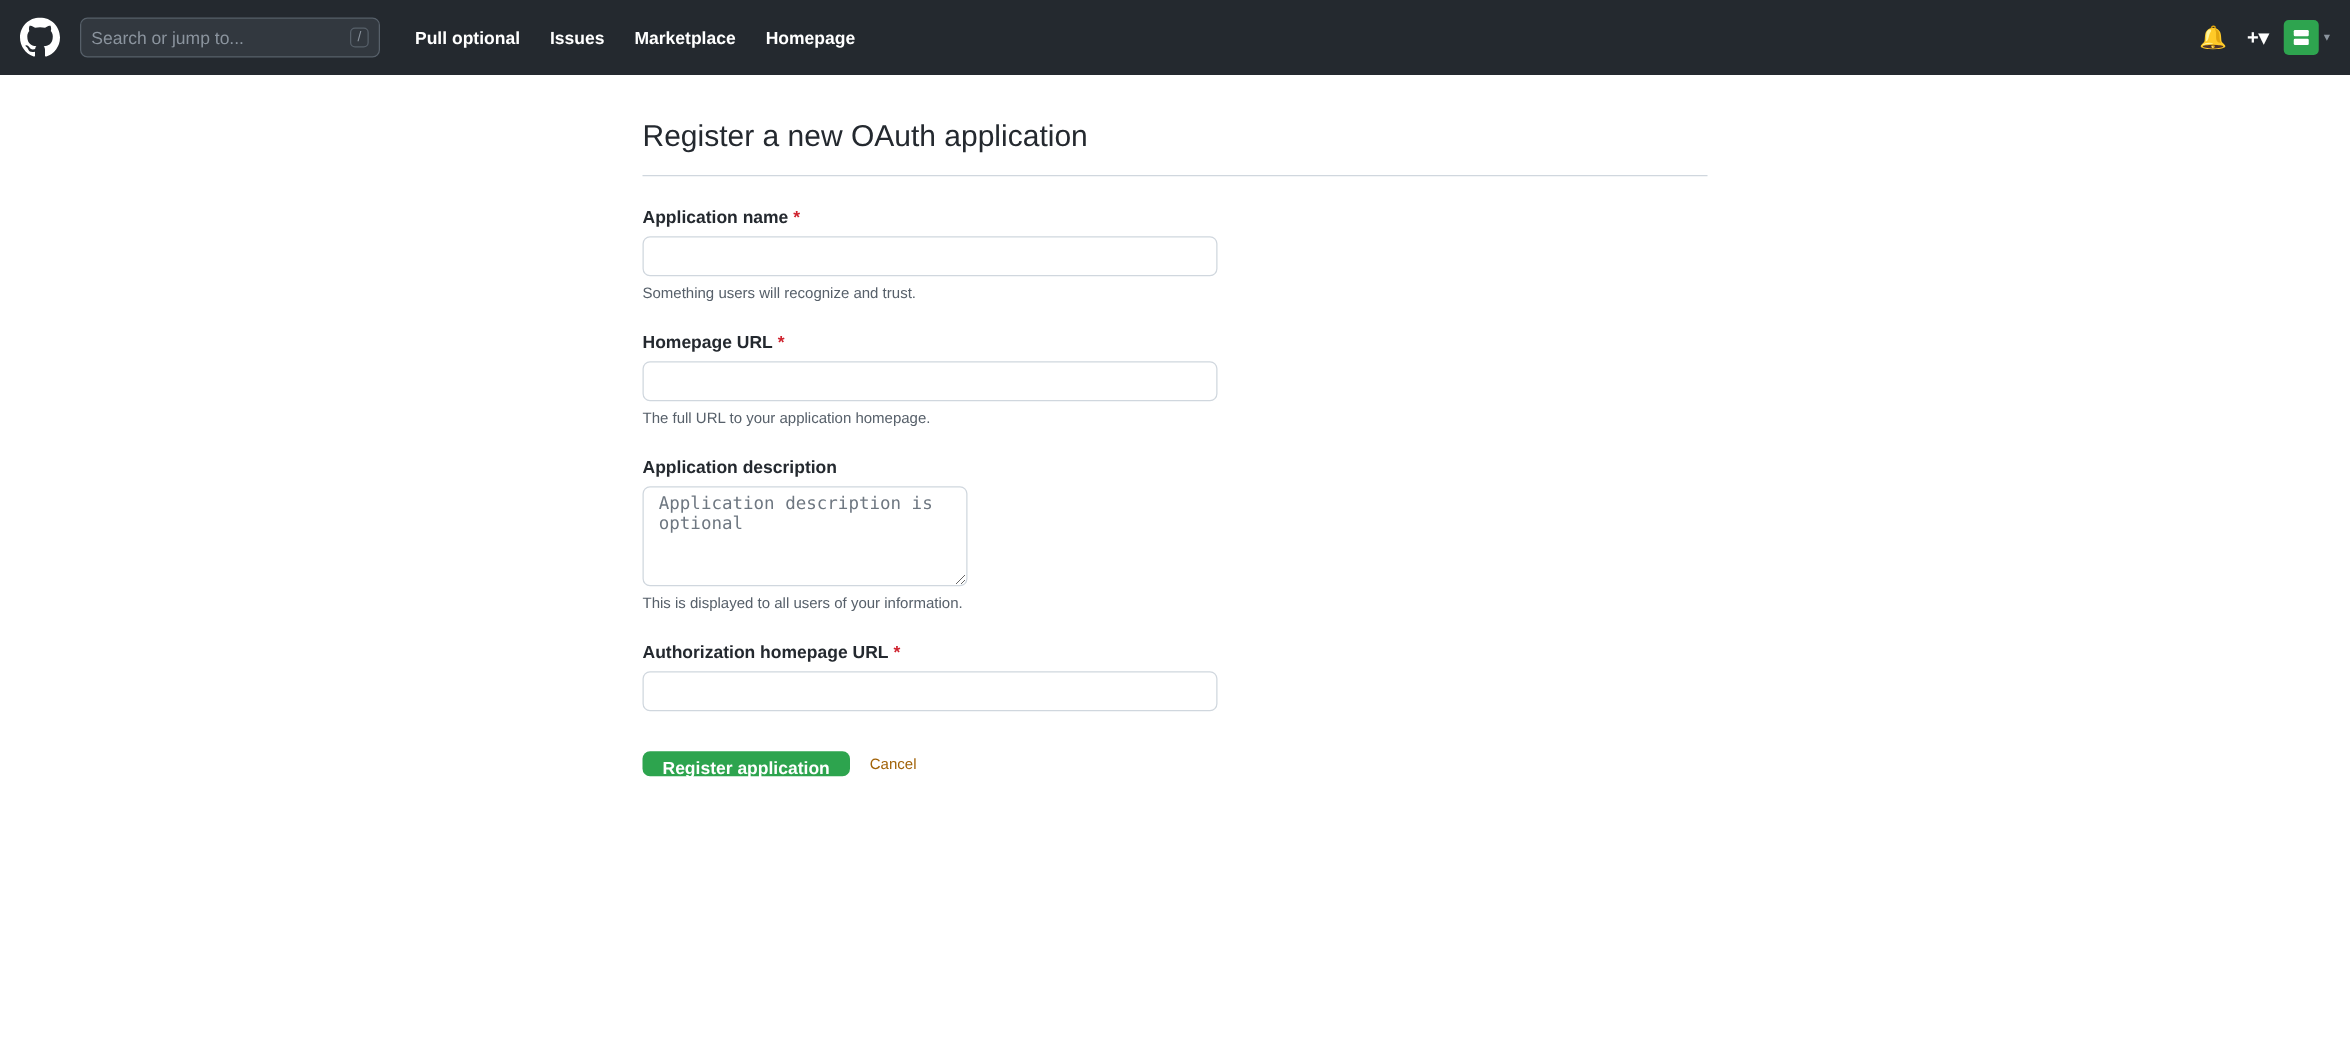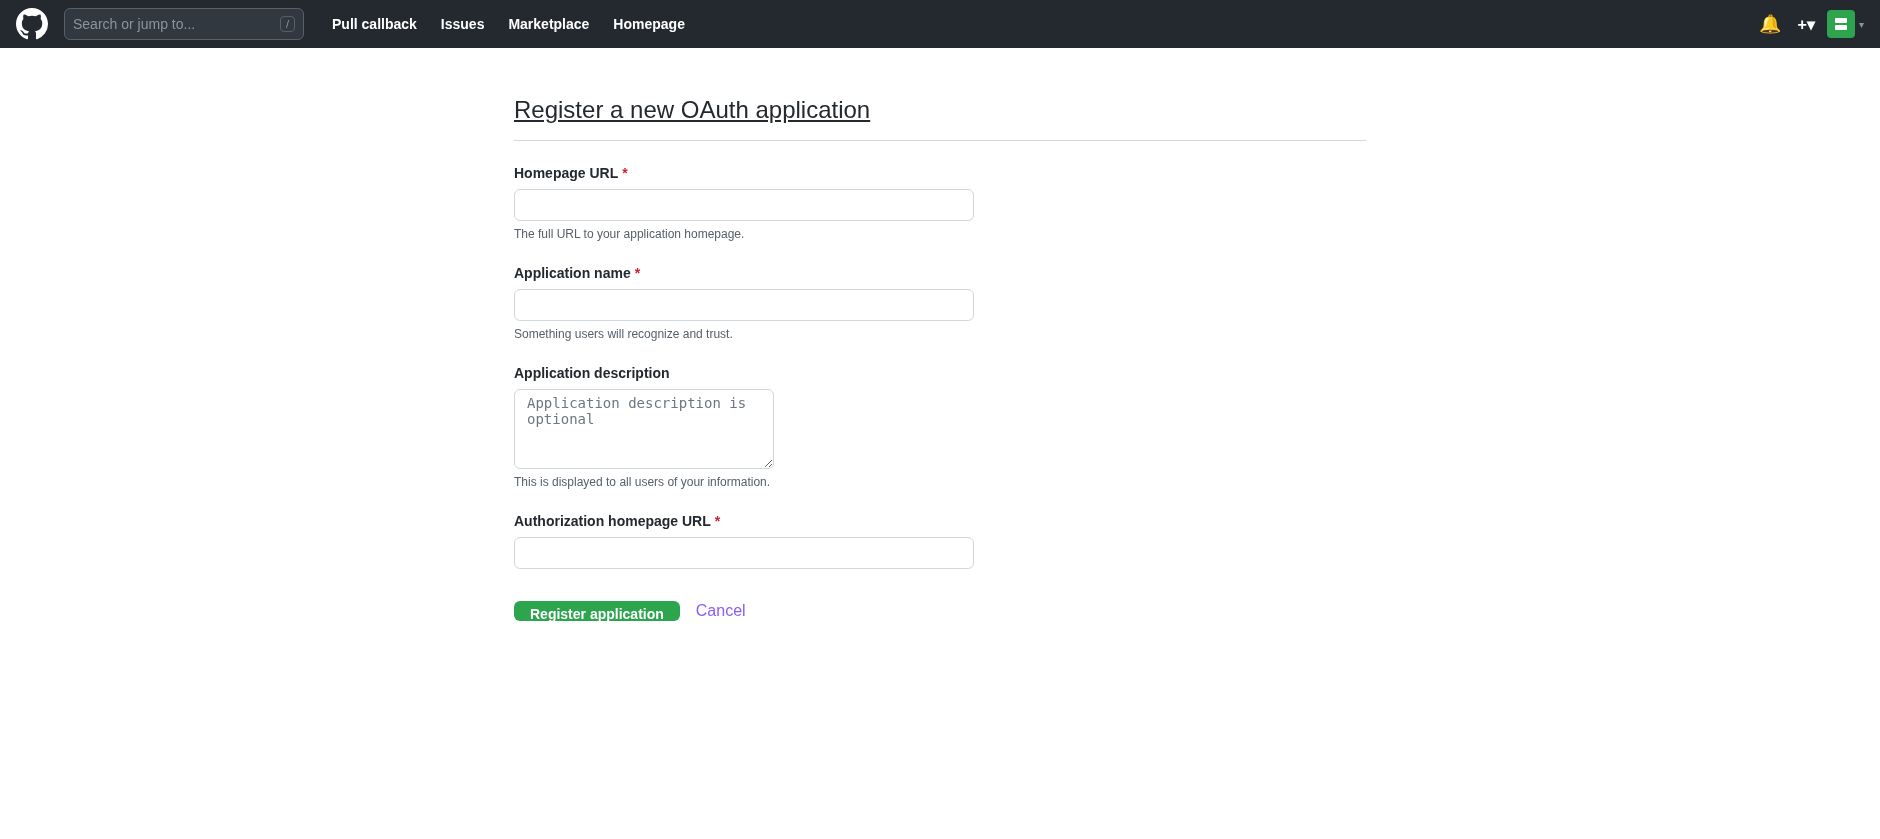--- a/index.html
+++ b/index.html
@@ -11,21 +11,21 @@
     body {
       font-family: -apple-system, BlinkMacSystemFont, "Segoe UI", Helvetica, Arial, sans-serif;
       font-size: 14px;
       background: #ffffff;
       color: #24292f;
     }
 
     
     .header {
       background: #24292f;
-      height: 48px;
+      height: 60px;
       display: flex;
       align-items: center;
       padding: 0 16px;
       gap: 16px;
       position: fixed;
       top: 0;
       left: 0;
       right: 0;
       z-index: 100;
     }
@@ -139,21 +139,20 @@
       margin-left: auto;
       margin-right: auto;
     }
 
     .page-title {
       font-size: 24px;
       font-weight: 400;
       color: #24292f;
       padding-bottom: 16px;
       border-bottom: 1px solid #d0d7de;
-      text-decoration: underline;
     }
 
     .form-section {
       margin-top: 24px;
     }
 
     .form-group {
       margin-bottom: 24px;
     }
 
@@ -223,22 +222,22 @@
       font-size: 14px;
       font-weight: 600;
       cursor: pointer;
       height: 20px;
       white-space: nowrap;
     }
 
     .btn-link {
       background: transparent;
       border: none;
-      color: #8b5cf6;
-      font-size: 16px;
+      color: #a16207;
+      font-size: 12px;
       cursor: pointer;
       text-decoration: none;
     }
 
     .hint-link {
       color: #0969da;
       text-decoration: none;
     }
   </style>
 </head>
@@ -256,21 +255,21 @@
         1.93-.01 2.2 0 .21.15.46.55.38A8.013 8.013 0 0016 8c0-4.42-3.58-8-8-8z"></path>
     </svg>
   </div>
 
   <div class="header-search">
     <input type="text" placeholder="Search or jump to..." style="">
     <span class="search-shortcut">/</span>
   </div>
 
   <nav class="header-nav">
-    <a href="#">Pull callback</a>
+    <a href="#">Pull optional</a>
     <a href="#">Issues</a>
     <a href="#">Marketplace</a>
     <a href="#">Homepage</a>
   </nav>
 
   <div class="header-right">
     <button class="header-icon-btn">
       <span>🔔</span>
     </button>
     <button class="header-icon-btn">
@@ -288,32 +287,32 @@
   </div>
 </header>
 
 <main class="main-content">
   <h1 class="page-title">Register a new OAuth application</h1>
 
   <form class="form-section">
 
     <div class="form-group">
       <label class="form-label">
+        <span>Application name</span><span class="required-star">*</span>
+      </label>
+      <input type="text" class="form-input" style="">
+      <p class="form-hint">Something users will recognize and trust.</p>
+    </div>
+
+    <div class="form-group">
+      <label class="form-label">
         <span>Homepage URL</span><span class="required-star">*</span>
       </label>
       <input type="text" class="form-input" style="">
       <p class="form-hint">The full URL to your application homepage.</p>
-    </div>
-
-    <div class="form-group">
-      <label class="form-label">
-        <span>Application name</span><span class="required-star">*</span>
-      </label>
-      <input type="text" class="form-input" style="">
-      <p class="form-hint">Something users will recognize and trust.</p>
     </div>
 
     <div class="form-group">
       <label class="form-label">Application description</label>
       <textarea class="form-textarea" placeholder="Application description is optional" style=""></textarea>
       <p class="form-hint">This is displayed to all users of your information.</p>
     </div>
 
     <div class="form-group">
       <label class="form-label">

